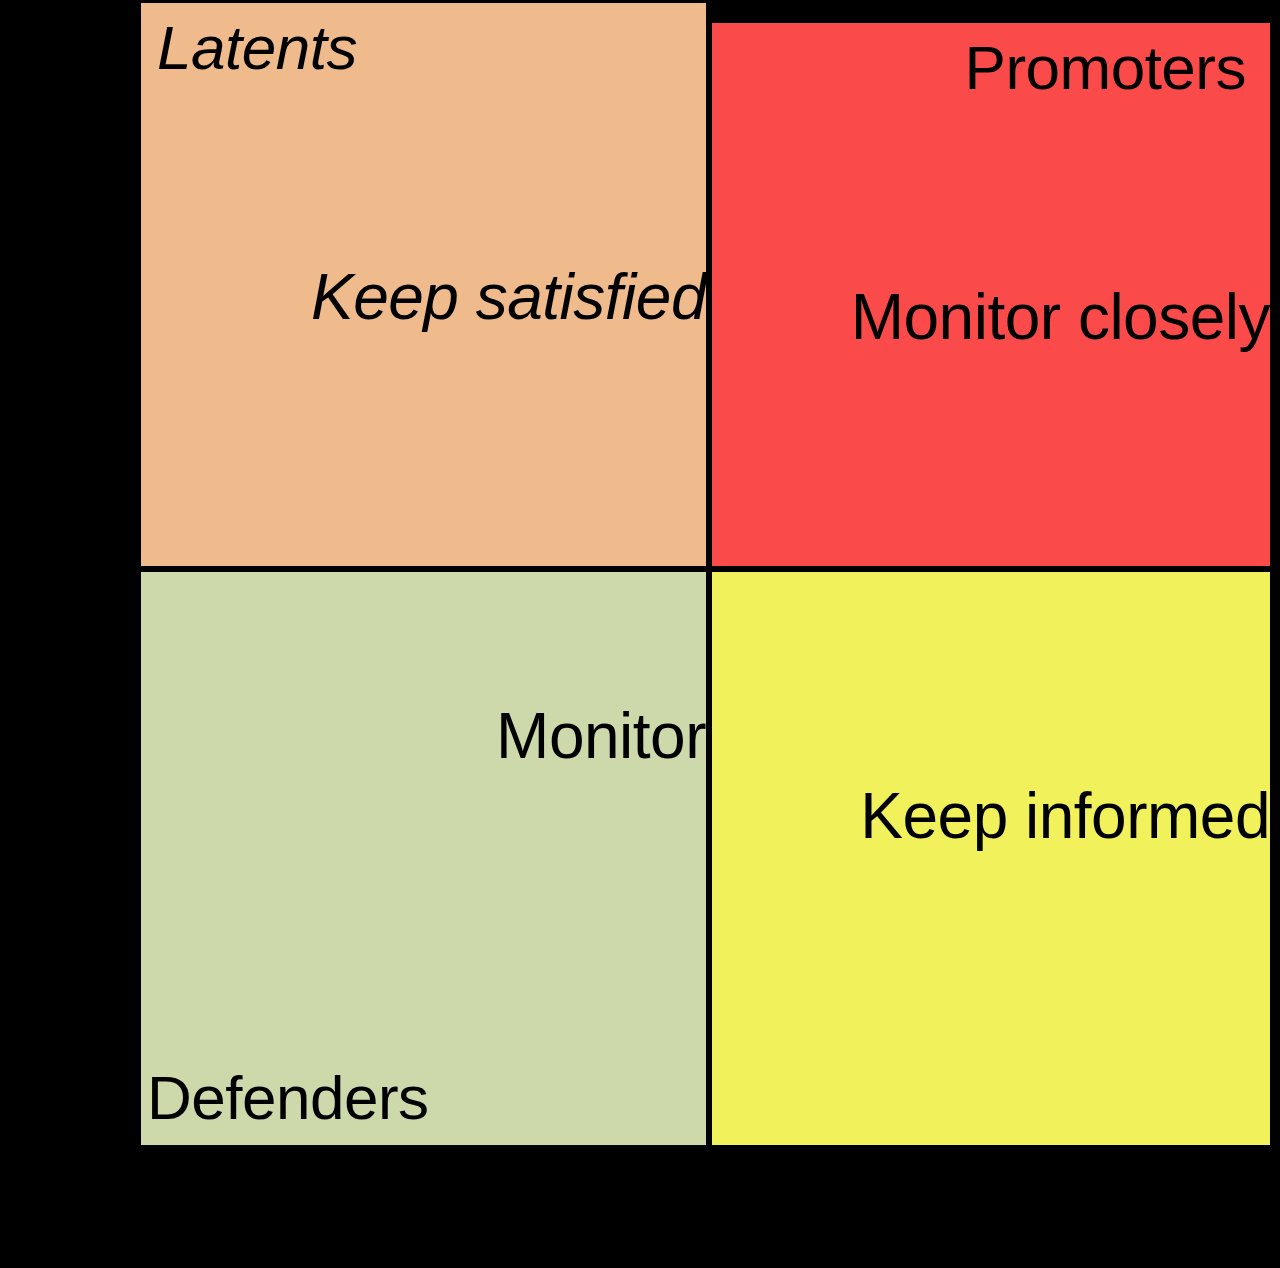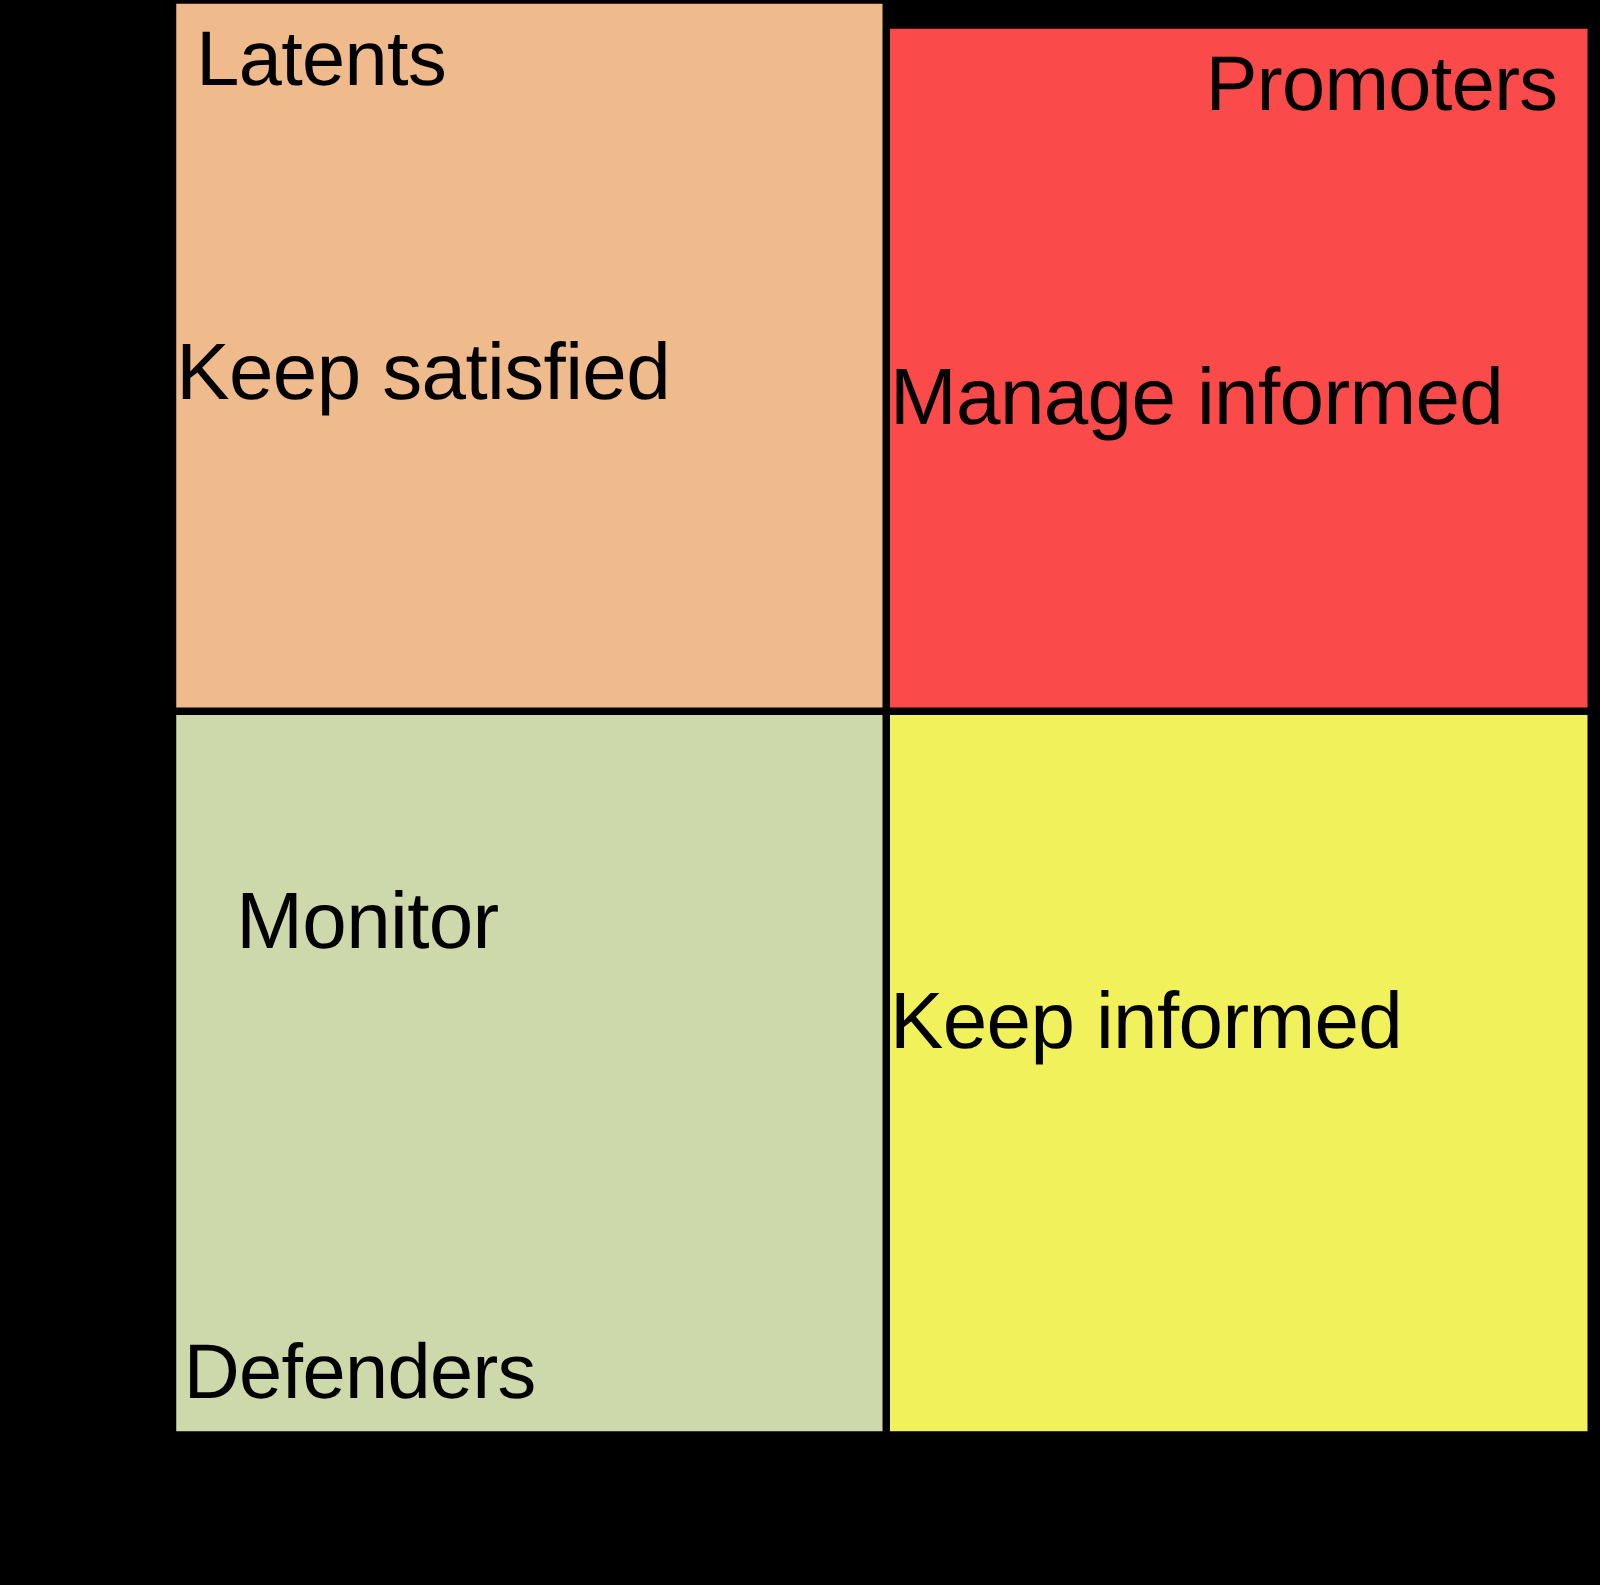--- a/index.html
+++ b/index.html
@@ -39,21 +39,21 @@
   }
 
   .quadrant {
     position: relative;
     box-sizing: border-box;
     overflow: hidden;
     display: flex;
     flex-direction: column;
   }
 
-  .quad-latents      { background: #efbb8d; }
+  .quad-latents      { background: #efbb8d; font-style: italic; }
   .quad-promoters    { background: #fb4a4a; margin-top: 20px; }
   .quad-apathetics   { background: #ced9ab; }
   .quad-defenders    { background: #f1f15c; }
 
   
   .corner-label {
     position: absolute;
     color: #000000;
     font-size: 62px;
     line-height: 1.0;
@@ -63,21 +63,21 @@
   .corner-top-left     { top: 14px;  left: 16px; }
   .corner-top-right    { top: 14px;  right: 24px; }
   .corner-bottom-left  { bottom: 16px; left: 6px; }
   .corner-bottom-right { bottom: 16px; right: 50px; }
 
   
   .action-label {
     position: absolute;
     left: 0;
     right: 0;
-    text-align: left;
+    text-align: right;
     color: #000000;
     font-size: 64px;
     line-height: 1.0;
     letter-spacing: -0.5px;
     white-space: nowrap;
   }
   .action-upper { top: 262px; }
   .action-lower { top: 212px; }
   .action-lower-left { top: 132px; padding-left: 48px; }
 </style>
@@ -88,21 +88,21 @@
 
   <div id="quadrant-grid">
 
     <div class="quadrant quad-latents" style="background: rgb(239, 187, 141);">
       <span class="corner-label corner-top-left">Latents</span>
       <span class="action-label action-upper">Keep satisfied</span>
     </div>
 
     <div class="quadrant quad-promoters" style="background: rgb(251, 74, 74);">
       <span class="corner-label corner-top-right">Promoters</span>
-      <span class="action-label action-upper">Manage informed</span>
+      <span class="action-label action-upper">Monitor closely</span>
     </div>
 
     <div class="quadrant quad-apathetics" style="background: rgb(206, 217, 171);">
       <span class="action-label action-lower-left">Monitor</span>
       <span class="corner-label corner-bottom-left">Defenders</span>
     </div>
 
     <div class="quadrant quad-defenders" style="background: rgb(241, 241, 92);">
       <span class="action-label action-lower">Keep informed</span>
     </div>

